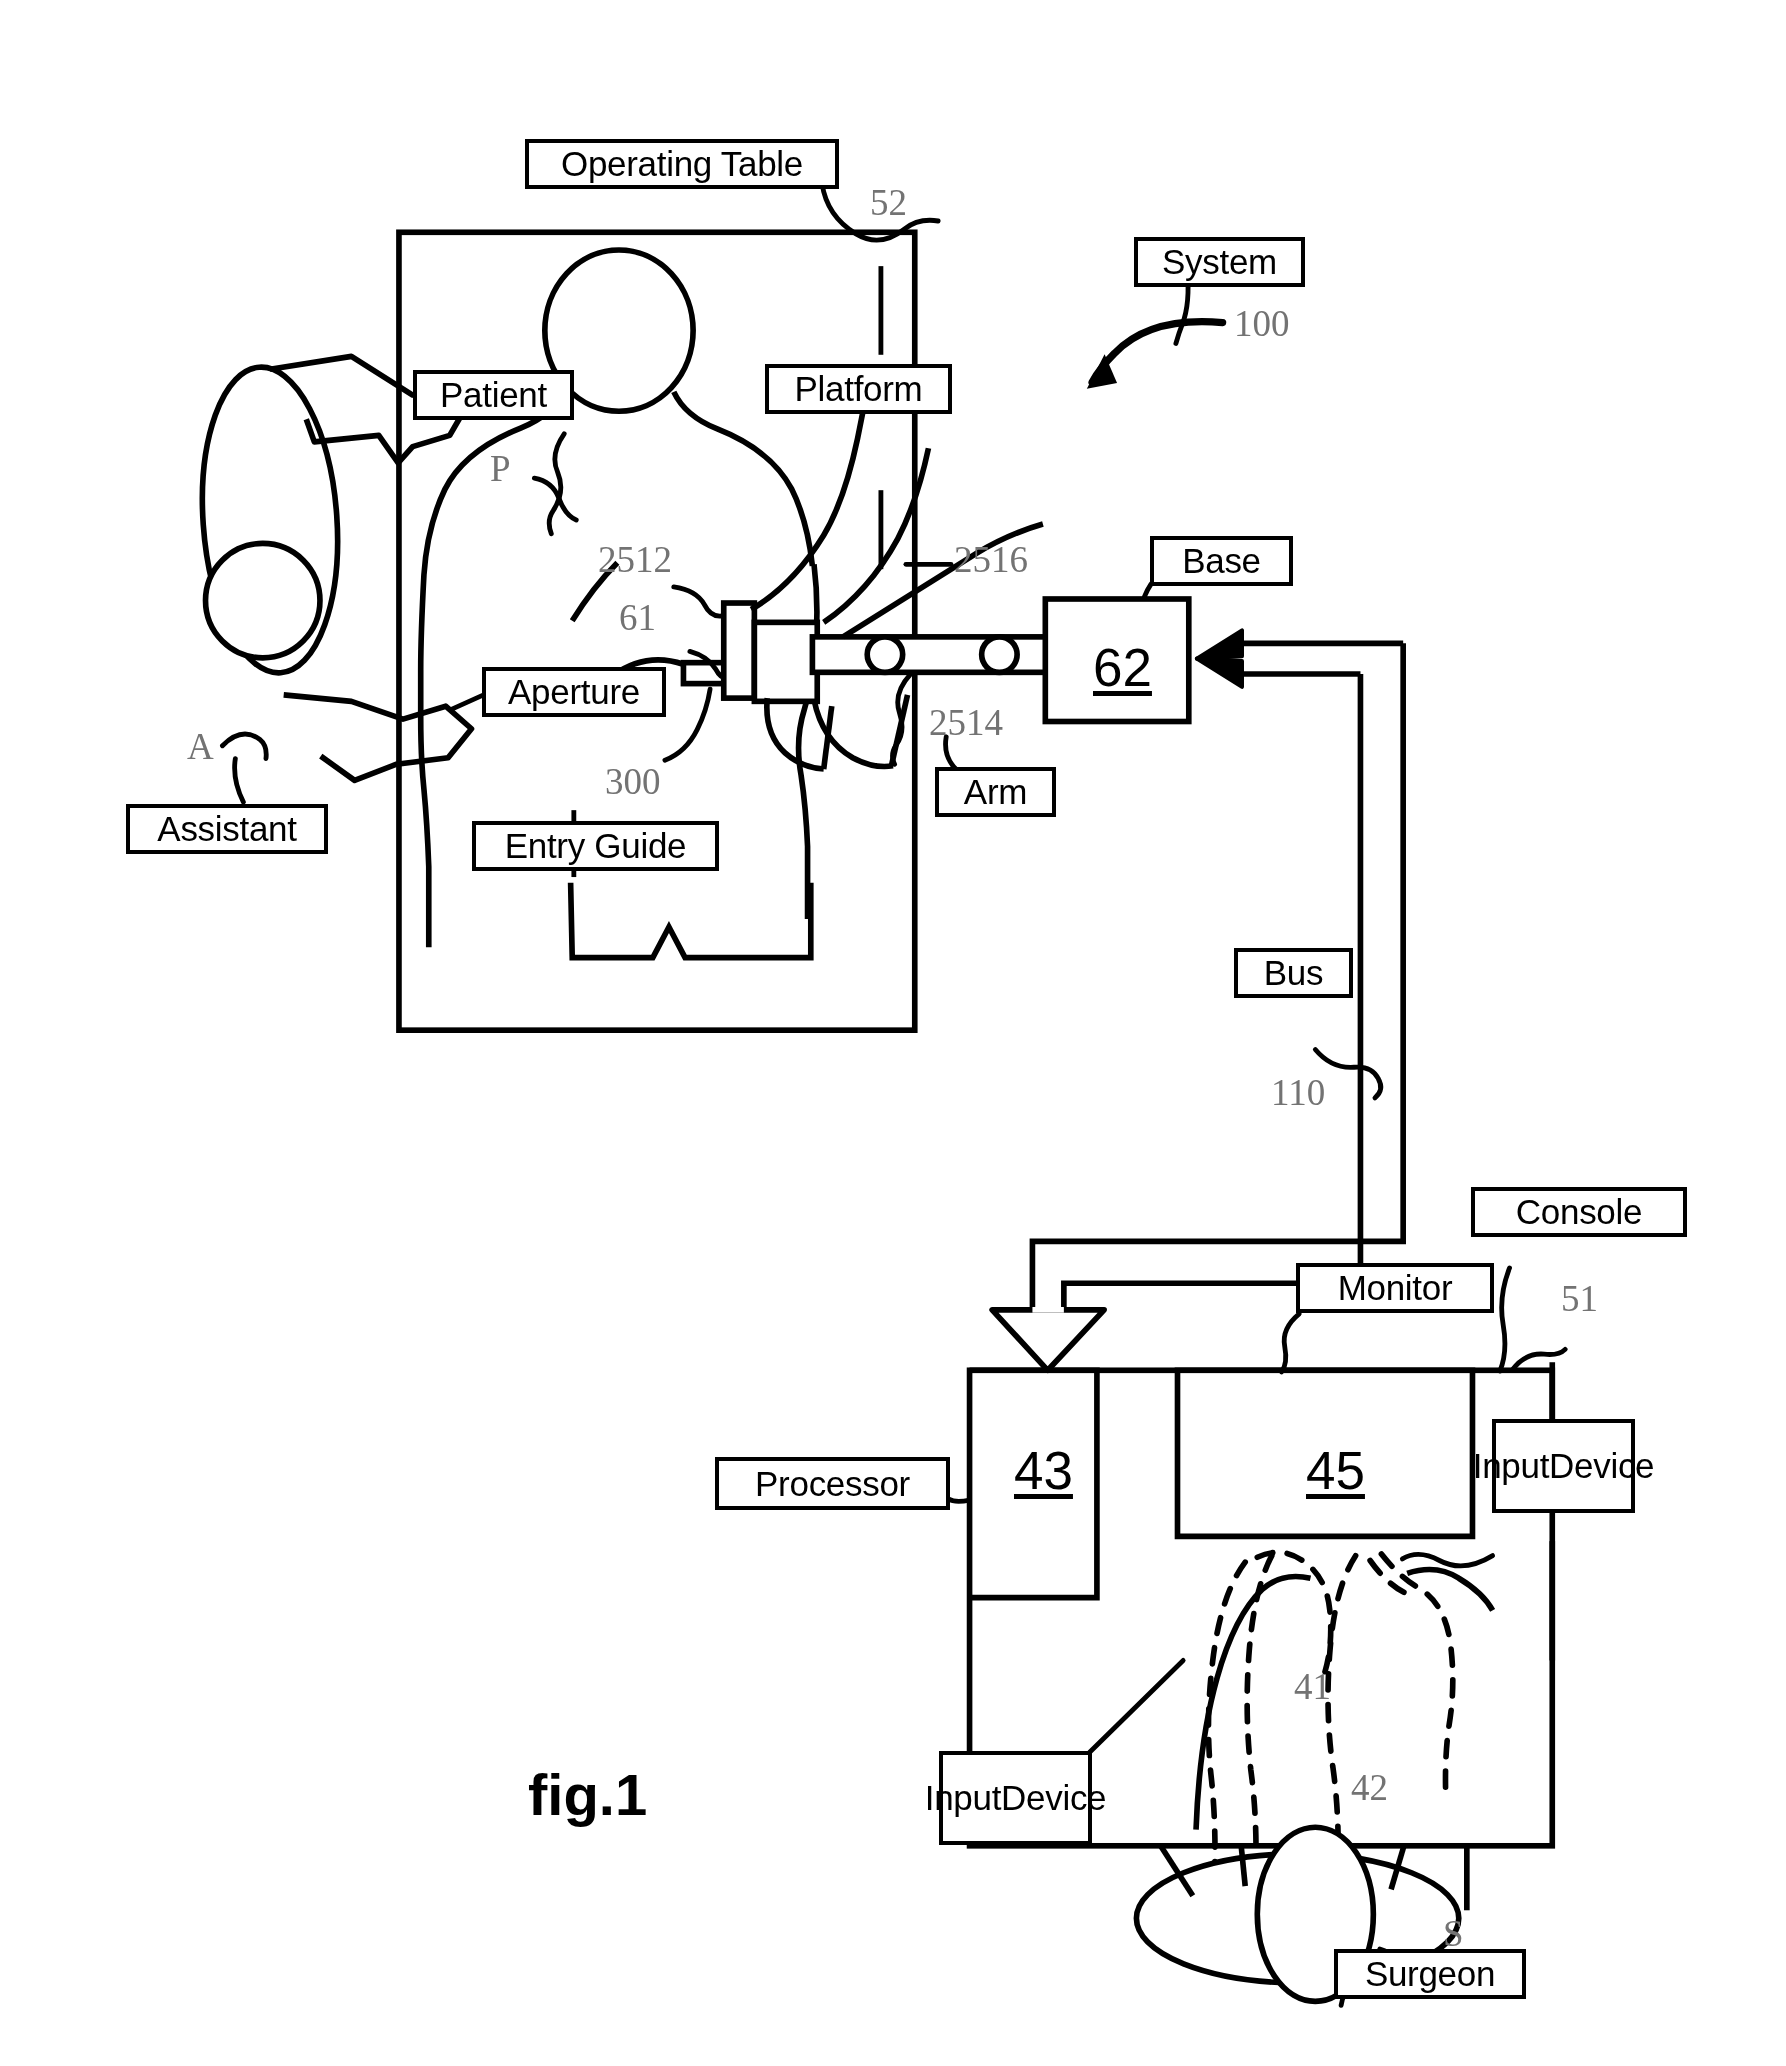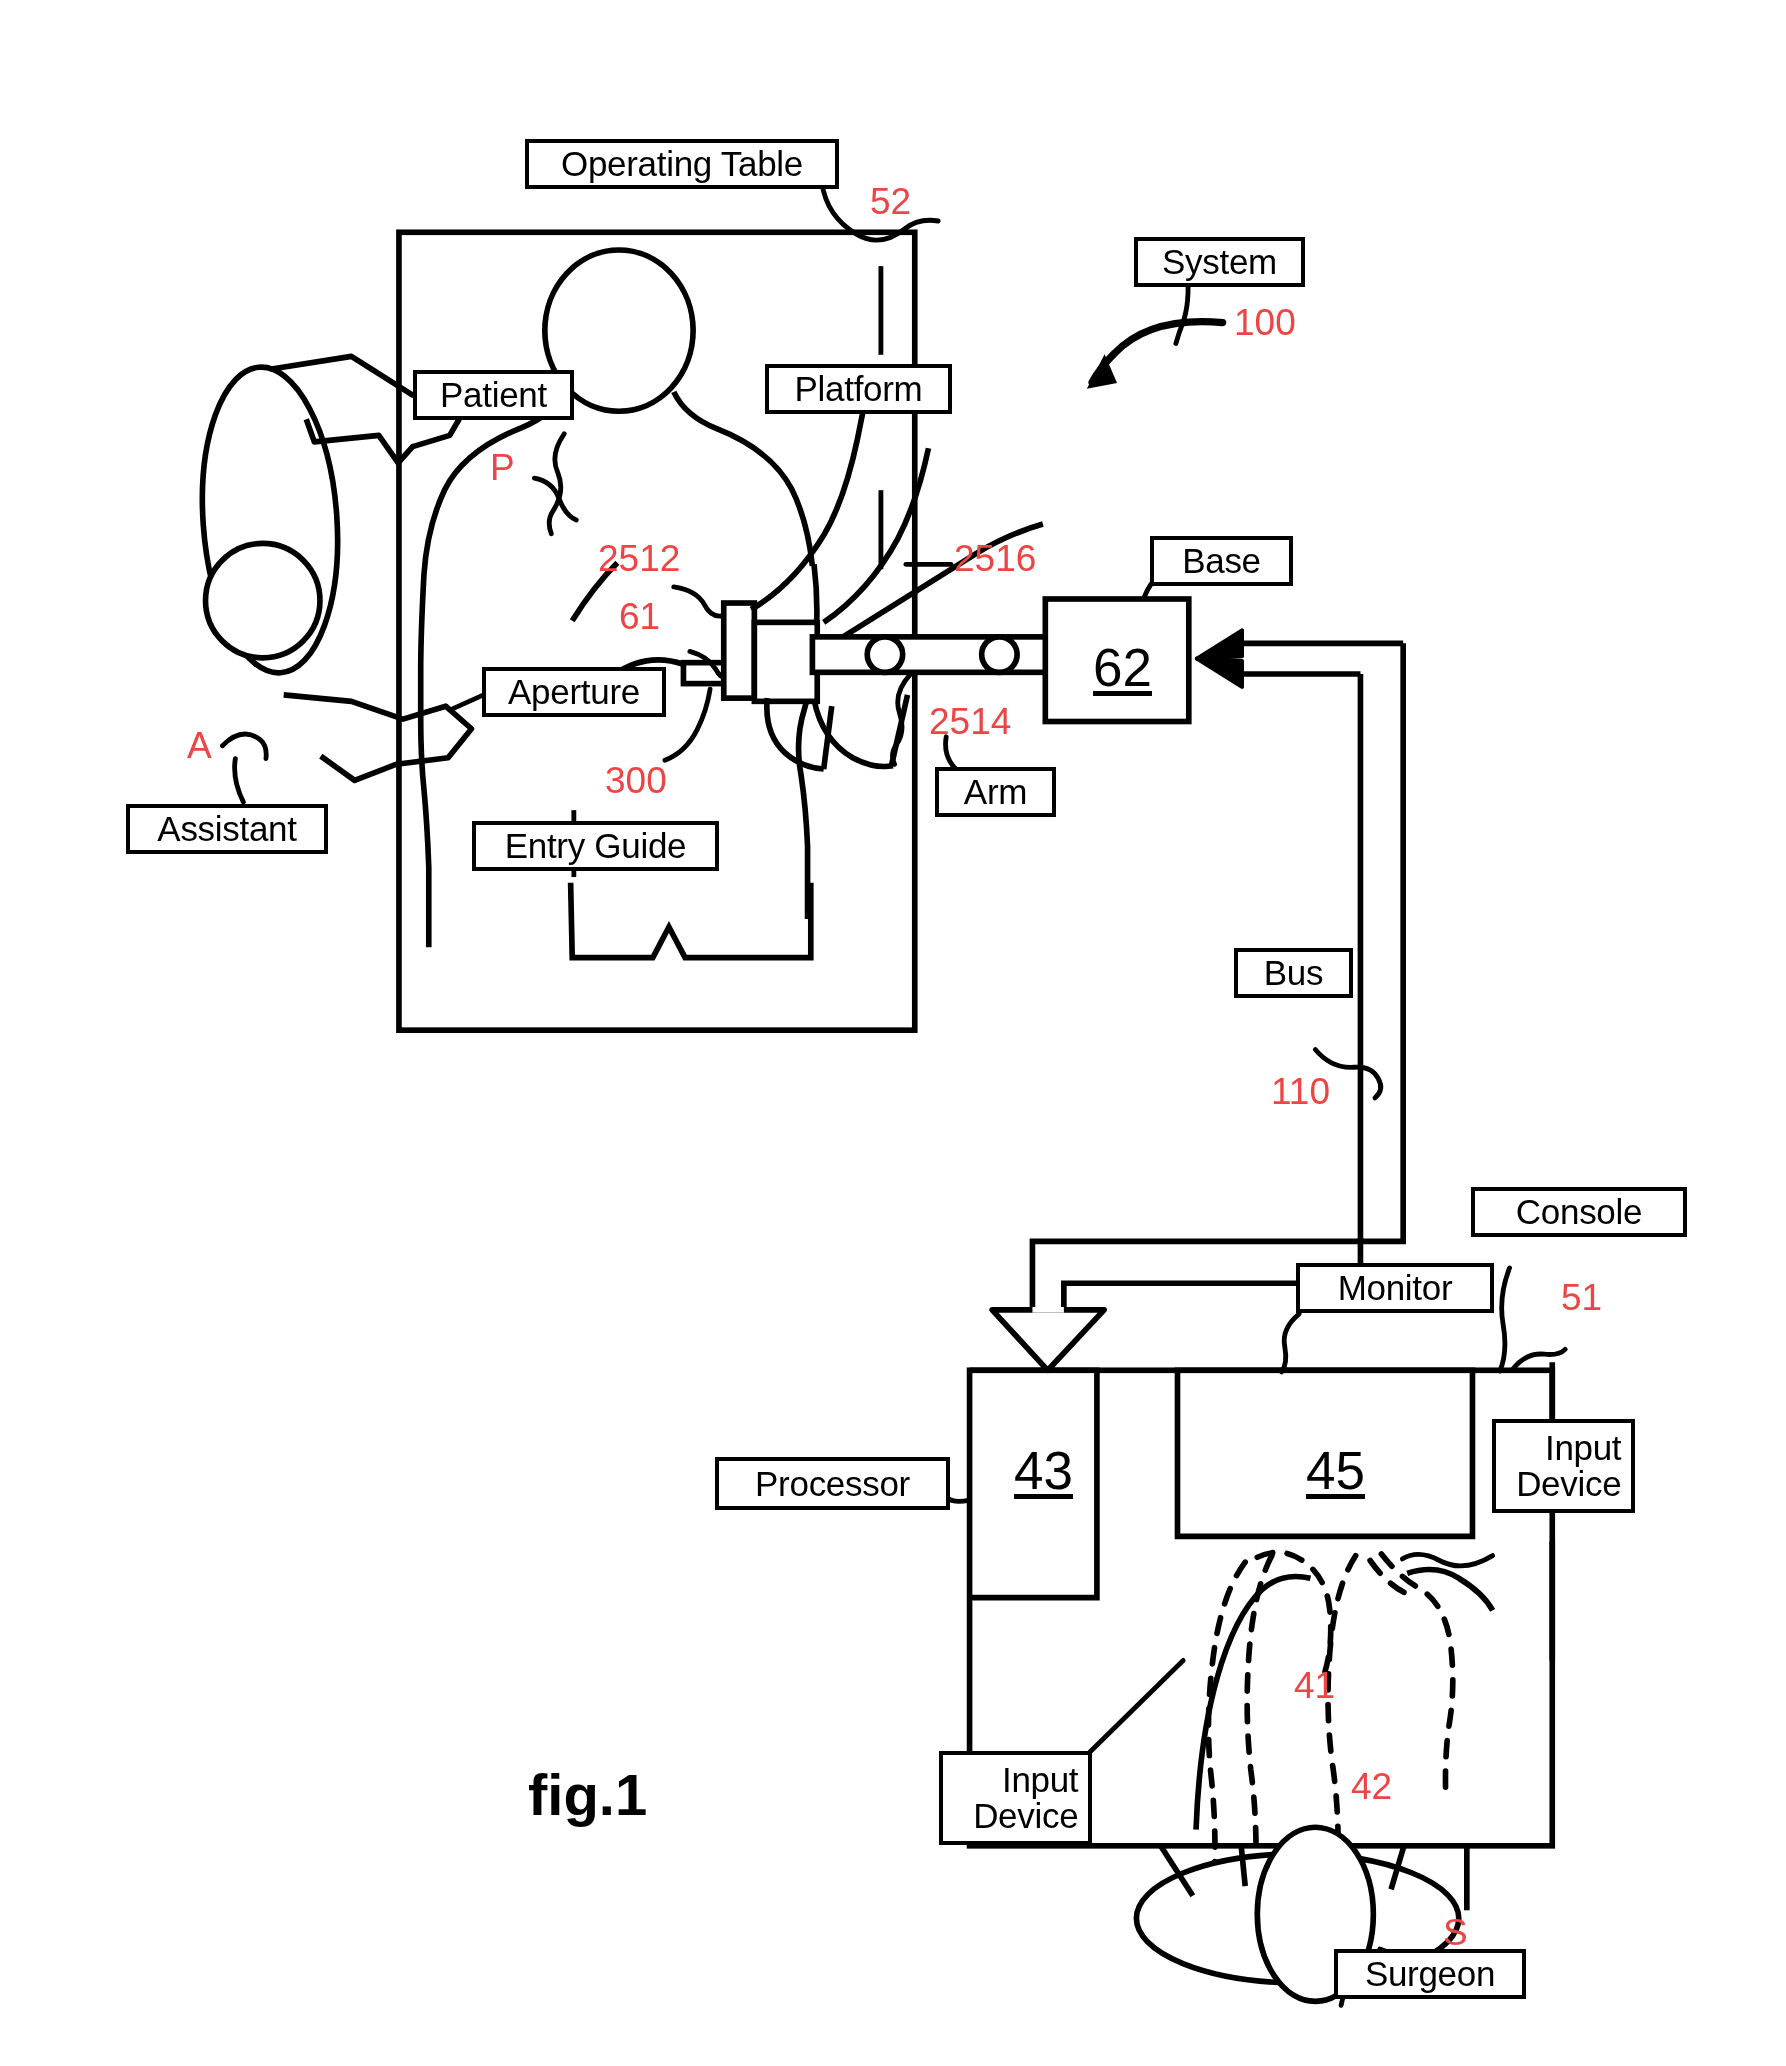--- a/index.html
+++ b/index.html
@@ -42,29 +42,28 @@
     display: flex;
     align-items: center;
     justify-content: center;
     text-align: center;
     white-space: nowrap;
     padding: 1.6px 9.7px;
     letter-spacing: -0.3px;
   }
   .lbl.two-line {
     white-space: normal;
-    flex-direction: column;
+    flex-direction: row;
     line-height: 1.04;
-    align-items: flex-end;
   }
   .ref {
     position: absolute;
-    font-family: Liberation Sans, sans-serif;
+    font-family: Liberation Serif, serif;
     font-size: 37px;
-    color: #ef4444;
+    color: #737373;
     white-space: nowrap;
     letter-spacing: 0px;
   }
   .figcap {
     position: absolute;
     font-family: "Liberation Sans", sans-serif;
     font-weight: bold;
     font-size: 58px;
     color: #000;
     white-space: nowrap;

